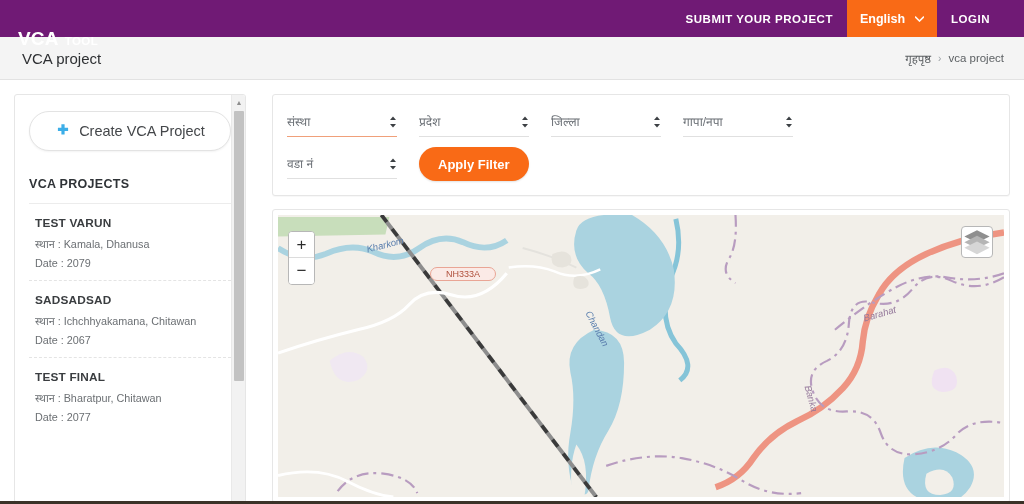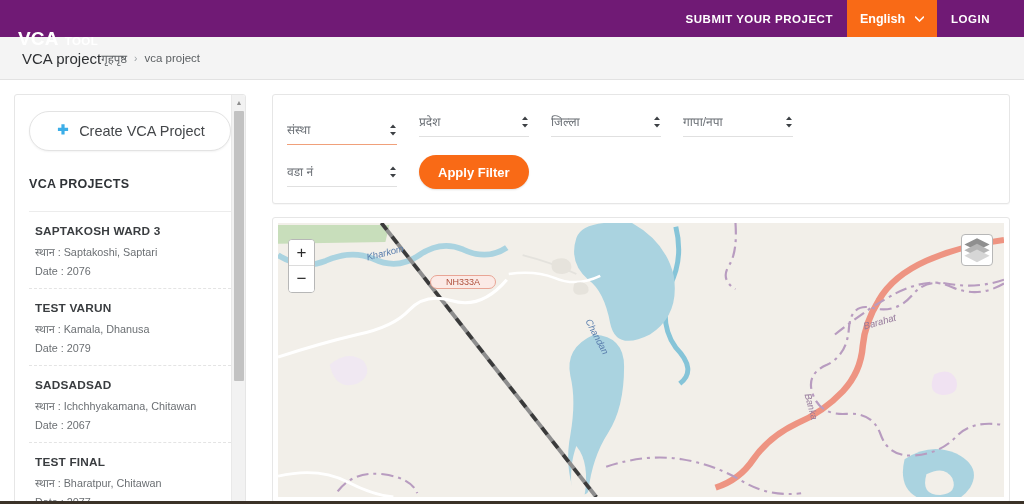--- a/index.html
+++ b/index.html
@@ -38,21 +38,21 @@
     padding: 0 13px; cursor: pointer;
     align-self: stretch;
   }
   .caret { font-size: 9px; opacity: .95; }
 
   
   .pagehead {
     height: 43px;
     background: #f4f4f4;
     border-bottom: 1px solid #e2e2e2;
-    display: flex; align-items: center; justify-content: flex-start;
+    display: flex; align-items: center; justify-content: space-between;
     padding: 0 20px 0 22px;
   }
   .page-title { font-size: 15px; color: #2e3033; font-weight: normal; }
   .crumbs { font-size: 11.5px; color: #5d6164; display: flex; align-items: center; gap: 7px; }
   .crumbs .crumb-link { color: #5d6164; cursor: pointer; }
   .crumbs .sep { color: #9aa0a4; font-size: 10px; }
   .crumbs .current { color: #5d6164; }
 
   
   .content {
@@ -82,21 +82,21 @@
     height: 40px;
     display: flex; align-items: center; justify-content: center; gap: 8px;
     font-size: 14.5px; color: #44474a; cursor: pointer;
     box-shadow: 0 1px 2px rgba(0,0,0,.05);
   }
   .plus-icon { display:inline-flex; }
   .sect-title {
     margin-top: 26px;
     font-size: 12.5px; font-weight: bold; color: #2f3337;
     letter-spacing: .3px;
-    padding-bottom: 20px;
+    padding-bottom: 12px;
     border-bottom: 1px solid #ececec;
   }
   .proj {
     padding: 12px 0 11px 6px;
     border-bottom: 1px dashed #e4e4e4;
     cursor: pointer;
   }
   .proj:last-child { border-bottom: none; }
   .proj-name { font-size: 11.8px; font-weight: bold; color: #3a3d40; letter-spacing:.2px; }
   .proj-line { font-size: 10.8px; color: #6b6f73; margin-top: 6px; }
@@ -130,21 +130,21 @@
   .filter-row { display: flex; gap: 0; }
   .filter-row + .filter-row { margin-top: 10px; align-items: center; }
   .fcell { width: 132px; flex: 0 0 132px; margin-right: 0; padding-right: 22px; }
   .select {
     position: relative;
     height: 30px;
     display: flex; align-items: center;
     border-bottom: 1px solid #e0e0e0;
     cursor: pointer;
   }
-  .select.active { border-bottom: 1px solid #f0a07a; margin-top: 8px; }
+  .select.active { border-bottom: 1px solid #f0a07a; }
   .select-label { font-size: 12px; color: #6b7076; }
   .spin {
     position: absolute; right: 0; top: 50%; transform: translateY(-50%);
     display: flex; flex-direction: column; align-items: center; line-height: 5px;
     color: #3c4044; font-size: 7px;
   }
   .apply-btn {
     background: #f96a16; color: #fff;
     border: none; border-radius: 20px;
     height: 34px; padding: 0 19px;
@@ -253,25 +253,20 @@
             <path d="M6.4 1.3 h3.2 v3.5 h3.5 v3.2 h-3.5 v3.5 h-3.2 v-3.5 h-3.5 v-3.2 h3.5 z" fill="#3caee8"></path>
           </svg>
         </span>
         <span>Create VCA Project</span>
       </div>
 
       <div class="sect-title">VCA PROJECTS</div>
 
       <div>
         <div class="proj">
-          <div class="proj-name">SAPTAKOSH WARD 3</div>
-          <div class="proj-line">स्थान : Saptakoshi, Saptari</div>
-          <div class="proj-line">Date : 2076</div>
-        </div>
-        <div class="proj">
           <div class="proj-name">TEST VARUN</div>
           <div class="proj-line">स्थान : Kamala, Dhanusa</div>
           <div class="proj-line">Date : 2079</div>
         </div>
         <div class="proj">
           <div class="proj-name">SADSADSAD</div>
           <div class="proj-line">स्थान : Ichchhyakamana, Chitawan</div>
           <div class="proj-line">Date : 2067</div>
         </div>
         <div class="proj">

